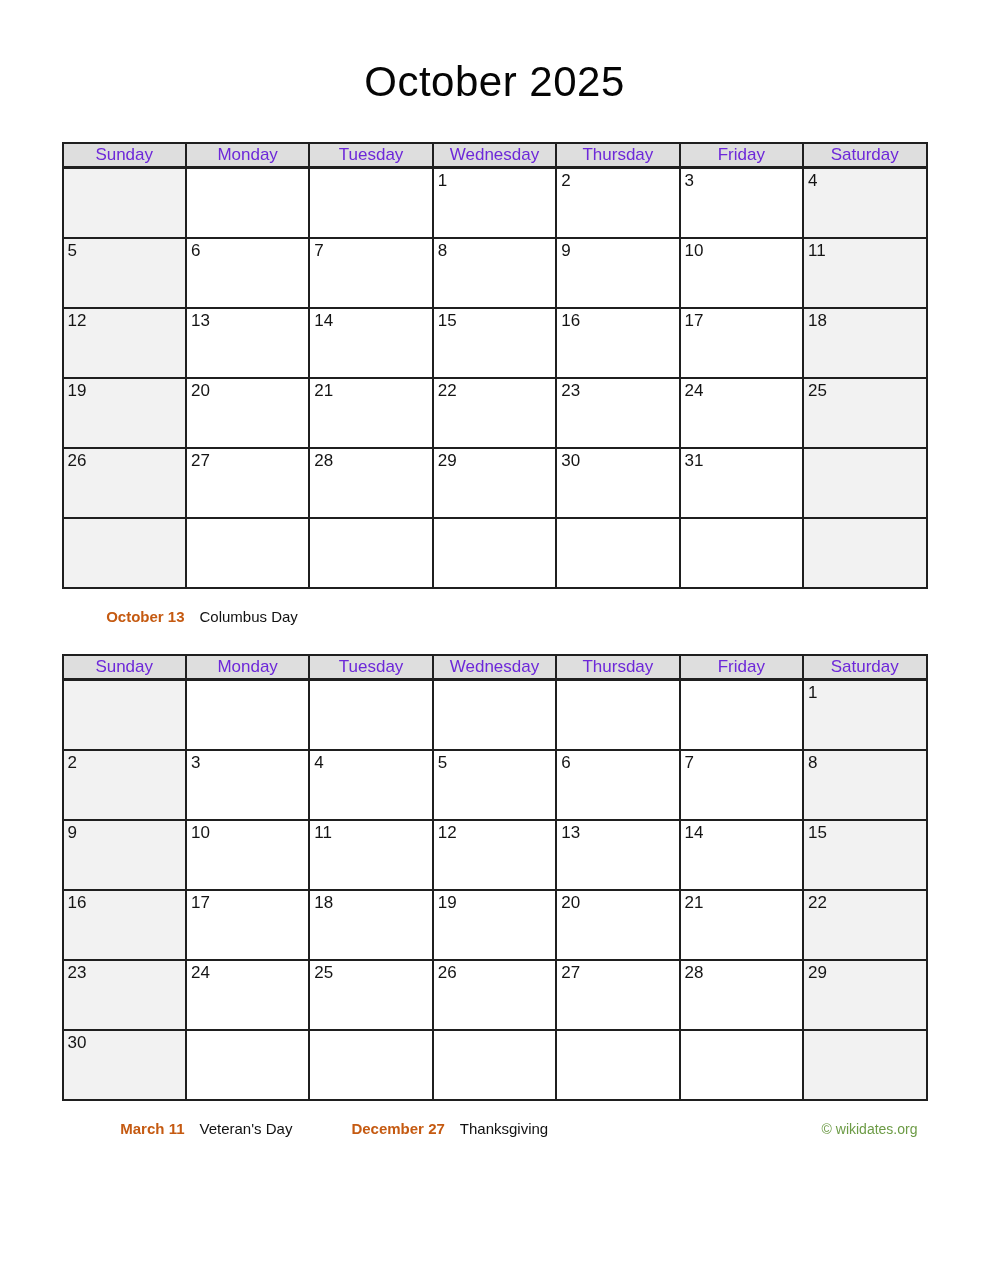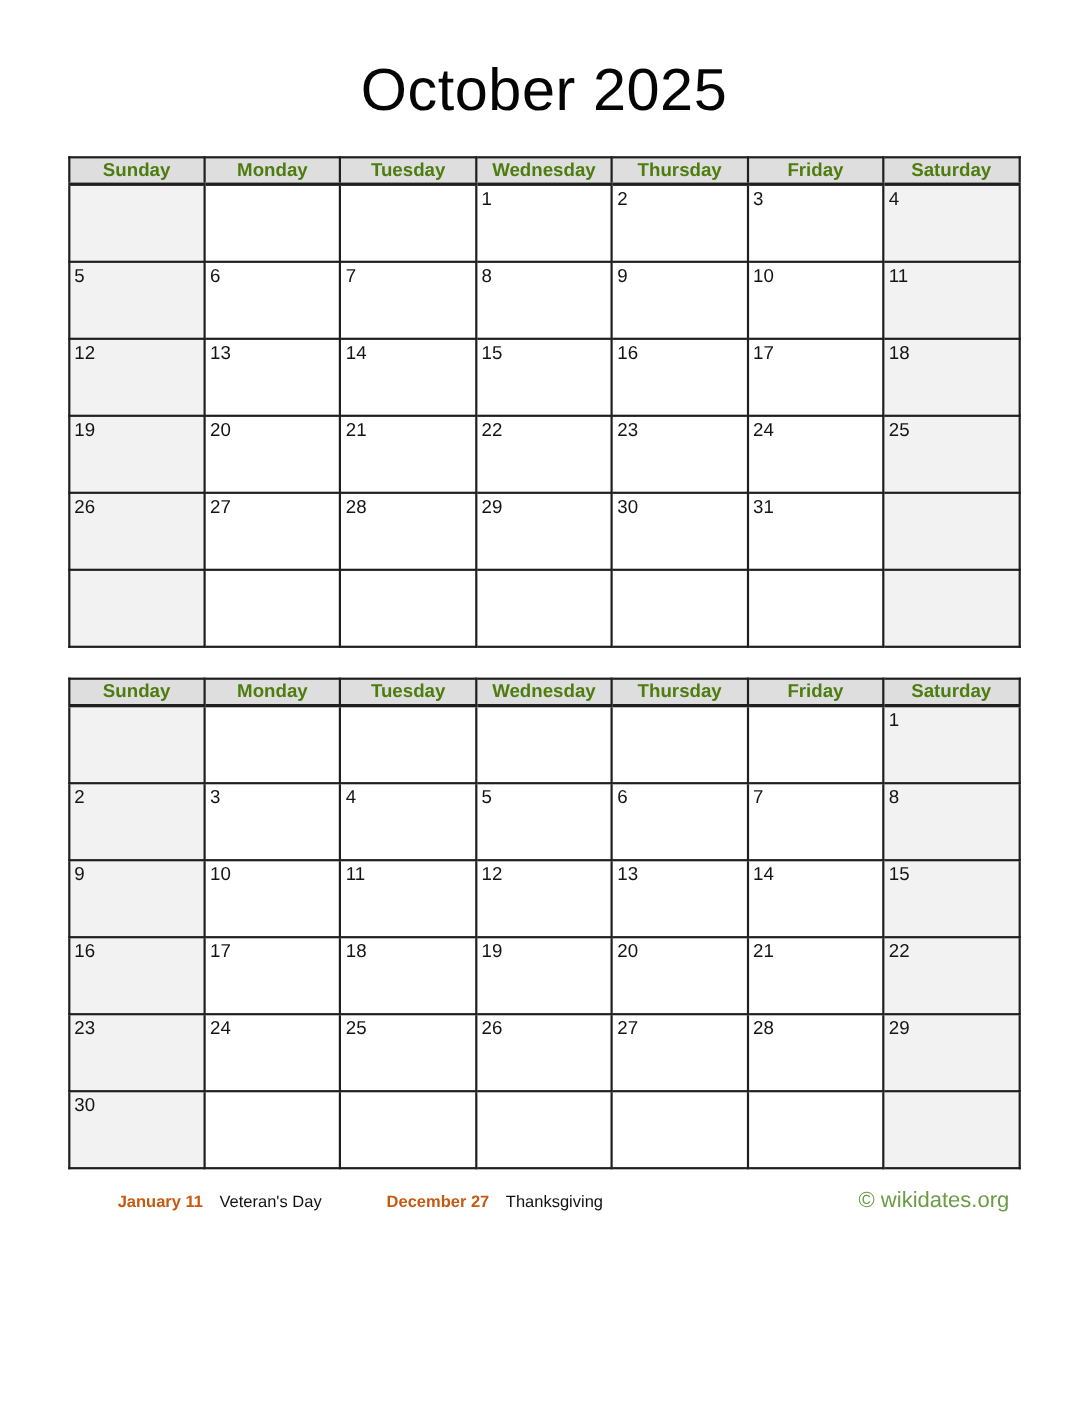--- a/index.html
+++ b/index.html
@@ -12,36 +12,36 @@
   html,body{margin:0;padding:0;}
   body{
     width:989px;height:1280px;background:#ffffff;
     font-family:"Liberation Sans","DejaVu Sans",sans-serif;
     color:#000;
     overflow:hidden;
   }
   .sheet{width:989px;height:1280px;}
   h1.month-title{
     margin:0;text-align:center;
-    font-size:54px;font-weight:400;line-height:52px;color:#050505;
+    font-size:42px;font-weight:400;line-height:52px;color:#050505;
     letter-spacing:0.5px;
   }
   .month-section-0 h1.month-title{margin-top:56px;}
   .month-section-1 h1.month-title{margin-top:26px;}
   table.month-calendar{
     width:866px;border-collapse:collapse;table-layout:fixed;
     margin:34px auto 0 auto;
   }
   .month-section-1 table.month-calendar{margin-top:27px;}
   table.month-calendar th{
     background:var(--header-bg);
     border:2px solid var(--grid-border);
     border-bottom-width:3px;
-    font-weight:700;font-size:17px;line-height:19px;
-    padding:1px 0 2px 0;color:#4d7c0f;
+    font-weight:400;font-size:17px;line-height:19px;
+    padding:1px 0 2px 0;color:#6d28d9;
   }
   table.month-calendar td{
     border:2px solid var(--grid-border);
     height:66px;vertical-align:top;
     font-size:17px;line-height:22px;color:#141414;
     padding:1px 2px 1px 4px;background:#ffffff;
   }
   table.month-calendar td.weekend{background:var(--weekend-bg);}
   .notes-row{
     width:866px;margin:18px auto 0 auto;
@@ -51,21 +51,21 @@
   }
   .note{display:inline-flex;align-items:baseline;}
   .note + .note{margin-left:59px;}
   .note-date{
     display:inline-block;min-width:88px;text-align:right;
     font-weight:700;color:var(--accent-orange);
   }
   .note-label{margin-left:15px;color:#111;}
   .copyright{
     margin-left:auto;padding-right:10px;
-    color:var(--copyright-green);font-size:20px;
+    color:var(--copyright-green);font-size:14px;
     text-decoration:none;
   }
 </style>
 </head>
 <body>
 
 <div class="sheet">
 
   <section class="month-section-0">
     <h1 class="month-title">October 2025</h1>
@@ -131,20 +131,26 @@
             <td class="weekend"></td>
             <td></td>
             <td></td>
             <td></td>
             <td></td>
             <td></td>
             <td class="weekend"></td>
           </tr>
         </tbody>
     </table>
+    <div class="notes-row">
+      <span class="note">
+        <span class="note-date">October 13</span>
+        <span class="note-label">Columbus Day</span>
+      </span>
+    </div>
   </section>
 
   <section class="month-section-1">
     <table class="month-calendar">
       <thead>
         <tr>
             <th>Sunday</th>
             <th>Monday</th>
             <th>Tuesday</th>
             <th>Wednesday</th>
@@ -205,21 +211,21 @@
             <td></td>
             <td></td>
             <td></td>
             <td></td>
             <td class="weekend"></td>
           </tr>
         </tbody>
     </table>
     <div class="notes-row">
       <span class="note">
-        <span class="note-date">January 11</span>
+        <span class="note-date">March 11</span>
         <span class="note-label">Veteran's Day</span>
       </span>
       <span class="note">
         <span class="note-date">December 27</span>
         <span class="note-label">Thanksgiving</span>
       </span>
       <a class="copyright" href="#">© wikidates.org</a>
     </div>
   </section>
 

